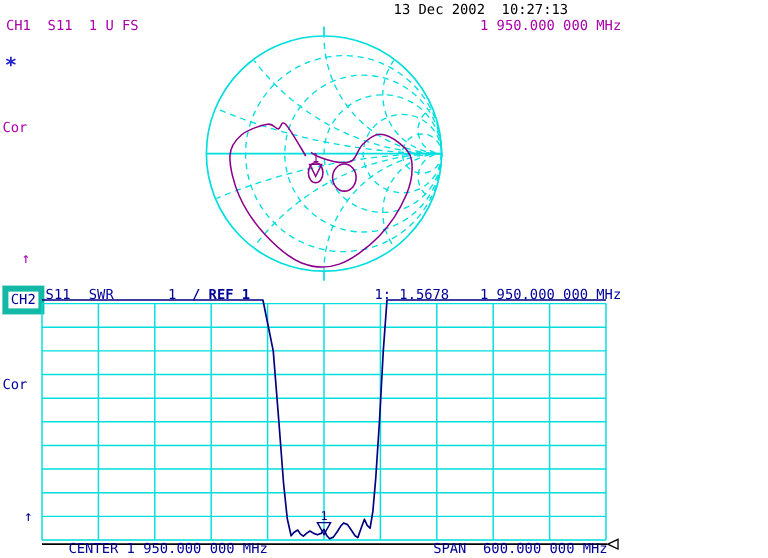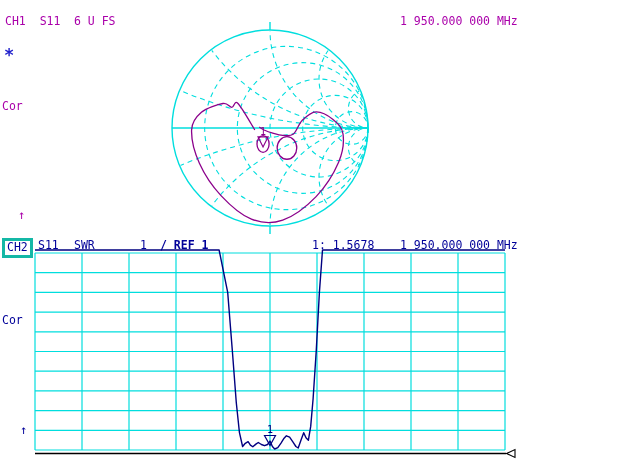--- a/index.html
+++ b/index.html
@@ -2,31 +2,32 @@
 <html><head>
 <meta charset="utf-8">
 <style>
   html,body{margin:0;padding:0;background:#888;}
   .screen{
     position:relative;width:640px;height:465px;background:#ffffff;overflow:hidden;
     font-family:"DejaVu Sans Mono", monospace;font-size:11.5px;line-height:13px;
   }
   .t{position:absolute;white-space:pre;}
   .unit{font-size:9.5px;}
-  .ch2box{position:absolute;border:3px solid #14b8a6;padding:0 2px 1px 2px;}
+  .ch2box{position:absolute;border:5px solid #14b8a6;padding:0 2px 1px 2px;}
   svg{position:absolute;}
 </style>
 </head>
 <body>
 
 <div class="screen">
 
+  <div class="t" style="left:328px;top:2px;color:#000;">13 Dec 2002  10:27:13</div>
 
   <div class="t" style="left:5px;top:15px;color:#aa00aa;"><span>CH1</span>  <span>S11</span></div>
-  <div class="t" style="left:74px;top:15px;color:#aa00aa;">6 U FS</div>
+  <div class="t" style="left:74px;top:15px;color:#aa00aa;">1 U FS</div>
   <div class="t" style="left:400px;top:15px;color:#aa00aa;">1 950.000 000 MHz</div>
 
   <div class="t" style="left:4px;top:49px;color:#2222cc;font-size:17px;font-weight:bold;">*</div>
   <div class="t" style="left:2px;top:100px;color:#aa00aa;">Cor</div>
   <div class="t" style="left:18px;top:209px;color:#aa00aa;font-size:12px;">↑</div>
 
   <svg id="smith" width="220" height="220" style="left:160px;top:16px;">
       <defs>
         <clipPath id="smclip">
           <circle cx="110" cy="112" r="97"></circle>
@@ -92,14 +93,16 @@
       <line x1="35" y1="170.6" x2="505" y2="170.6" stroke="#00dede" stroke-width="1.2"></line>
       <line x1="35" y1="190.3" x2="505" y2="190.3" stroke="#00dede" stroke-width="1.2"></line>
       <line x1="35" y1="210" x2="505" y2="210" stroke="#00dede" stroke-width="1.2"></line>
       <line x1="35" y1="213.5" x2="506" y2="213.5" stroke="#000000" stroke-width="1.4"></line>
       <polygon points="506.5,213.5 515,209.5 515,217.5" fill="#ffffff" stroke="#000000" stroke-width="1.1"></polygon>
       <polyline points="35.0,10.0 219.1,10.0 227.7,52.4 232.4,111.5 236.3,162.7 239.4,192.3 242.6,206.5 244.9,203.7 248.1,201.7 250.4,205.1 252.8,206.8 255.9,204.1 258.3,202.5 261.4,204.5 264.5,205.7 267.6,204.5 270.0,201.1 272.4,206.5 274.7,209.0 277.8,207.6 281.0,203.1 284.1,198.2 286.4,195.8 289.6,197.2 292.7,201.7 295.9,206.5 298.2,208.0 301.3,199.2 303.7,192.7 306.0,197.8 308.4,200.2 310.7,186.4 313.1,158.8 316.2,111.5 319.4,52.4 322.5,10.0 505.0,10.0" fill="none" stroke="#000080" stroke-width="1.4" stroke-linejoin="round"></polyline>
       <polygon points="264.5,195.5 275.5,195.5 270,205.5" fill="none" stroke="#000080" stroke-width="1.2"></polygon>
       <text x="270" y="193" fill="#000080" font-size="10px" font-family="DejaVu Sans Mono, monospace" text-anchor="middle">1</text>
     </svg>
 
+  <div class="t" style="left:57px;top:451px;color:#000099;z-index:5;">CENTER 1 950.000 000 MHz</div>
+  <div class="t" style="left:361px;top:451px;color:#000099;z-index:5;">SPAN  600.000 000 MHz</div>
 
 </div>
 
 </body></html>

